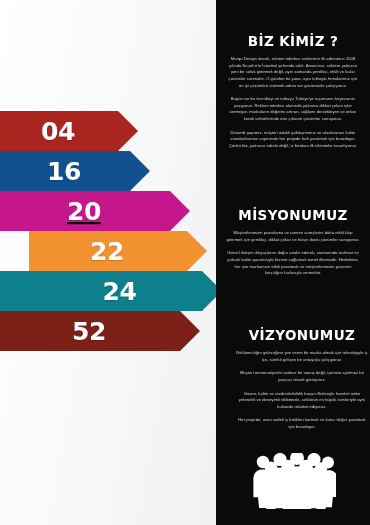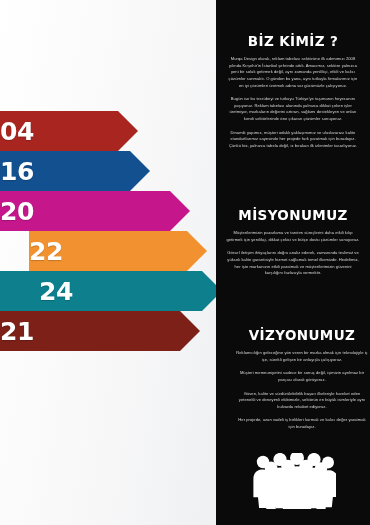--- a/index.html
+++ b/index.html
@@ -30,21 +30,21 @@
     width: 216px;
     height: 525px;
   }
 
   .arrow-row {
     position: absolute;
     left: 0;
     height: 40px;
     display: flex;
     align-items: center;
-    justify-content: flex-start;
+    justify-content: center;
     box-sizing: border-box;
     padding-right: 22px;
     -webkit-clip-path: polygon(0 0, calc(100% - 20px) 0, 100% 50%, calc(100% - 20px) 100%, 0 100%);
     clip-path: polygon(0 0, calc(100% - 20px) 0, 100% 50%, calc(100% - 20px) 100%, 0 100%);
   }
 
   .arrow-num {
     color: #ffffff;
     font-family: "DejaVu Sans", sans-serif;
     font-weight: bold;
@@ -110,31 +110,31 @@
 
 <div id="page">
 
   <div id="index-arrows">
       <div class="arrow-row" style="width: 138px; top: 111px; background: rgb(168, 37, 32);">
         <span class="arrow-num">04</span>
       </div>
       <div class="arrow-row" style="width: 150px; top: 151px; background: rgb(18, 80, 143);">
         <span class="arrow-num">16</span>
       </div>
-      <div class="arrow-row" style="width: 190px; top: 191px; background: rgb(197, 22, 140);">
+      <div class="arrow-row" style="width: 190px; top: 191px; background: rgb(197, 22, 140); text-decoration: underline;">
         <span class="arrow-num">20</span>
       </div>
       <div class="arrow-row" style="width: 178px; top: 231px; background: rgb(241, 145, 47); margin-left: 29px;">
         <span class="arrow-num">22</span>
       </div>
       <div class="arrow-row" style="width: 222px; top: 271px; background: rgb(14, 127, 140); padding-left: 39px;">
         <span class="arrow-num">24</span>
       </div>
       <div class="arrow-row" style="width: 200px; top: 311px; background: rgb(124, 32, 24);">
-        <span class="arrow-num">21</span>
+        <span class="arrow-num">52</span>
       </div>
     </div>
 
   <div id="dark-panel">
 
     <div class="section" id="sec-misyon">
       <h2 class="section-title">MİSYONUMUZ</h2>
       <p class="para">Müşterilerimizin pazarlama ve tanıtım süreçlerini daha etkili kılıp getirmek için yenilikçi, dikkat çekici ve bütçe dostu çözümler sunuyoruz.</p>
       <p class="para">Görsel iletişim ihtiyaçlarını doğru analiz ederek, zamanında teslimat ve yüksek kalite garantisiyle hizmet sağlamak temel ilkemizdir. Hedefimiz, her işte markanızın etkili paratmak ve müşterilerimizin güvenini karşılığını fazlasıyla vermektir.</p>
     </div>

